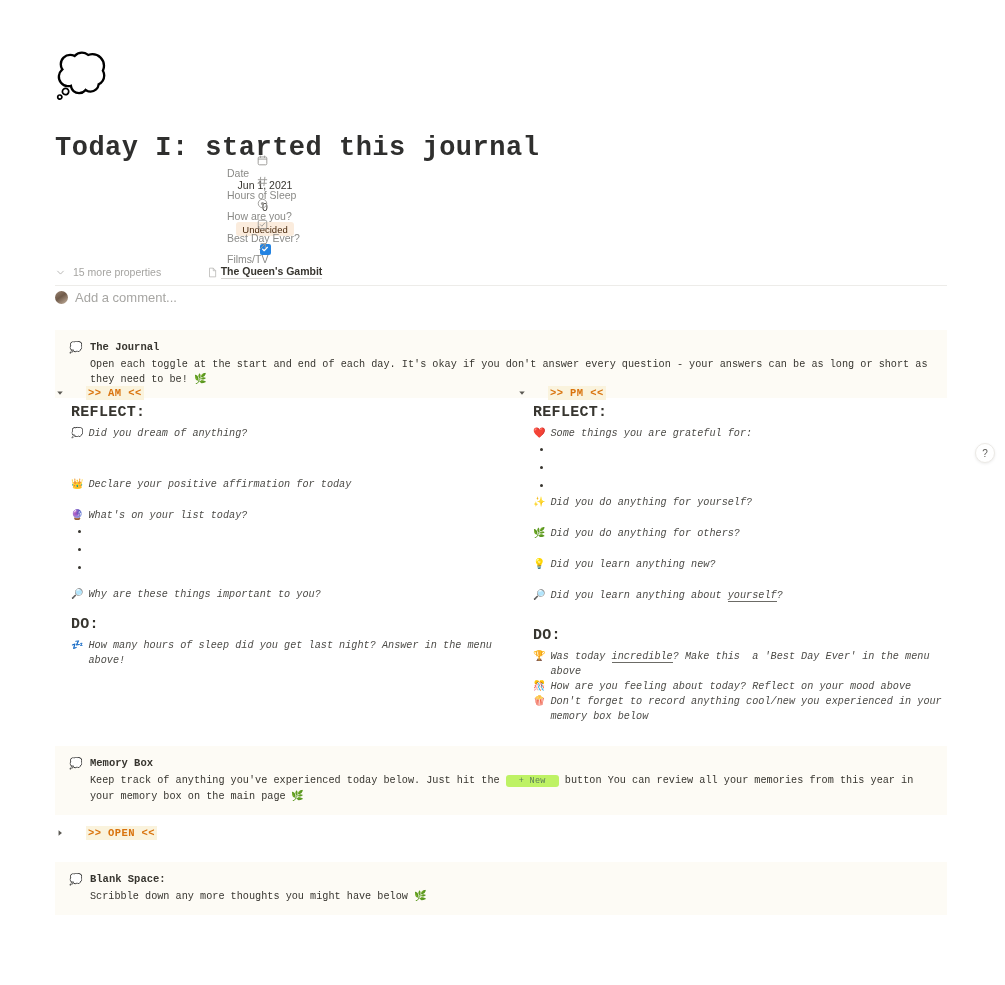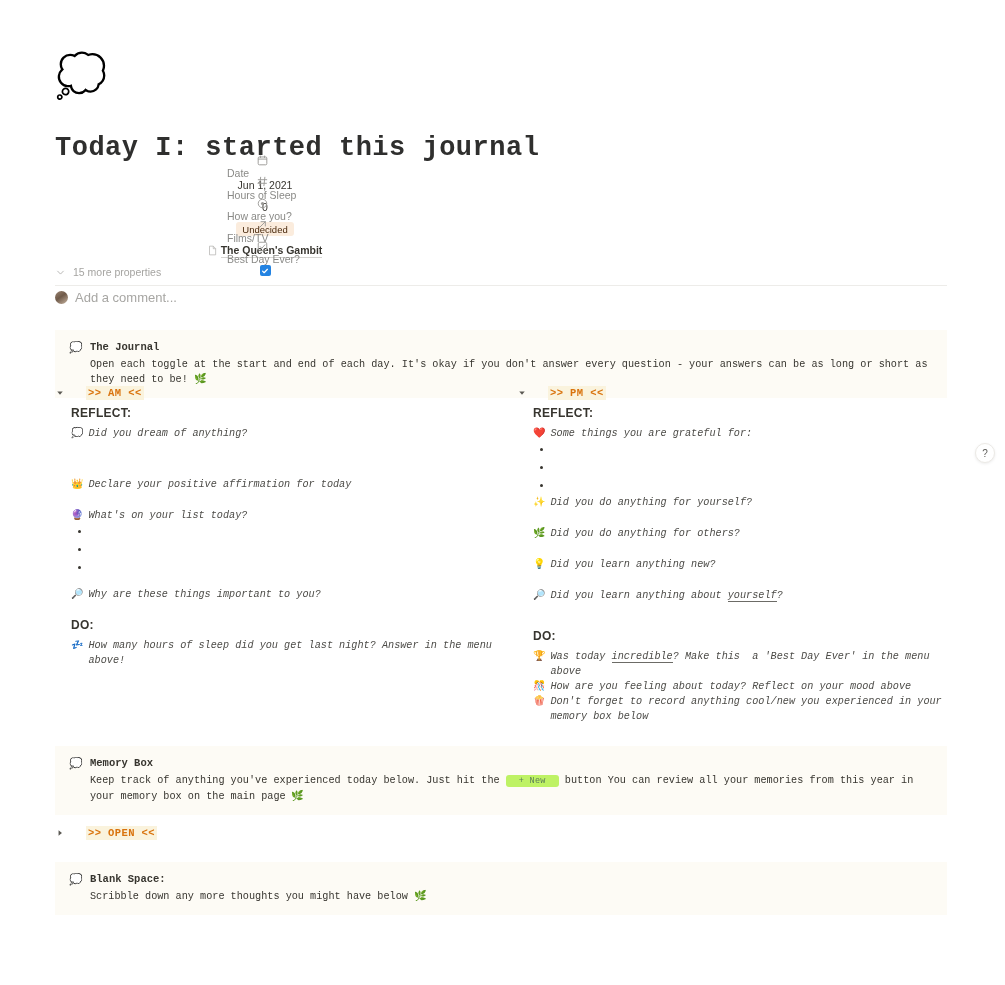--- a/index.html
+++ b/index.html
@@ -111,22 +111,22 @@
     justify-content: center; flex: none; color: #5a5852; cursor: pointer;
   }
   .toggle-label {
     font-family: "Liberation Mono", "DejaVu Sans Mono", monospace;
     font-size: 10.5px; font-weight: bold; color: #d9730d;
     background: #faf3dd; padding: 0 2px; line-height: 14px;
     letter-spacing: .4px;
   }
   .col-body { padding-left: 16px; }
   .sec-head {
-    font-family: Liberation Sans, sans-serif;
-    font-size: 12px; font-weight: bold; color: #37352f;
+    font-family: Liberation Mono, monospace;
+    font-size: 15px; font-weight: bold; color: #37352f;
     line-height: 14px; letter-spacing: .3px;
   }
   .qline {
     font-family: "Liberation Mono", "DejaVu Sans Mono", monospace;
     font-style: italic; font-size: 10.2px; color: #4c4b47;
     line-height: 15px; display: flex; gap: 5px; align-items: flex-start;
   }
   .qline .em { font-style: normal; font-size: 10px; line-height: 15px; flex: none; }
   .qline .tx { flex: 1; }
   .qline u { text-decoration: none; border-bottom: 1px solid #6c6b66; }
@@ -189,20 +189,37 @@
     <div class="prop-row">
       <span class="prop-icon">
         <svg width="11" height="11" viewBox="0 0 14 14">
             <circle cx="7" cy="7" r="5.4" fill="none" stroke="currentColor" stroke-width="1.2"></circle>
             <circle cx="7" cy="7" r="2" fill="currentColor"></circle>
           </svg>
       </span>
       <span class="prop-label">How are you?</span>
       <span class="prop-value">
         <span class="tag-undecided">Undecided</span>
+      </span>
+    </div>
+
+    <div class="prop-row">
+      <span class="prop-icon">
+        <svg width="11" height="11" viewBox="0 0 14 14">
+            <rect x="1.6" y="1.6" width="10.8" height="10.8" rx="2" fill="none" stroke="currentColor" stroke-width="1.2"></rect>
+            <path d="M4.2 7.2 6.2 9.2 10 4.9" fill="none" stroke="currentColor" stroke-width="1.2" stroke-linecap="round" stroke-linejoin="round"></path>
+          </svg>
+      </span>
+      <span class="prop-label">Best Day Ever?</span>
+      <span class="prop-value">
+        <span class="checkbox-on">
+          <svg width="8" height="8" viewBox="0 0 12 12">
+              <path d="M2.4 6.2 4.7 8.6 9.6 3.4" fill="none" stroke="#ffffff" stroke-width="1.8" stroke-linecap="round" stroke-linejoin="round"></path>
+            </svg>
+        </span>
       </span>
     </div>
 
     <div class="prop-row">
       <span class="prop-icon">
         <svg width="11" height="11" viewBox="0 0 14 14">
             <path d="M3.4 10.6 10.6 3.4M5.1 3.4h5.5v5.5" fill="none" stroke="currentColor" stroke-width="1.2" stroke-linecap="round" stroke-linejoin="round"></path>
           </svg>
       </span>
       <span class="prop-label">Films/TV</span>
@@ -212,37 +229,20 @@
             <svg width="9" height="11" viewBox="0 0 12 14">
                 <path d="M2 1.2h5l3.2 3.2v8.4H2z" fill="#ffffff" stroke="#b5b4b1" stroke-width="1"></path>
                 <path d="M7 1.2v3.4h3.2" fill="none" stroke="#b5b4b1" stroke-width="1"></path>
               </svg>
           </span>
           <span class="relation-text">The Queen's Gambit</span>
         </span>
       </span>
     </div>
 
-    <div class="prop-row">
-      <span class="prop-icon">
-        <svg width="11" height="11" viewBox="0 0 14 14">
-            <rect x="1.6" y="1.6" width="10.8" height="10.8" rx="2" fill="none" stroke="currentColor" stroke-width="1.2"></rect>
-            <path d="M4.2 7.2 6.2 9.2 10 4.9" fill="none" stroke="currentColor" stroke-width="1.2" stroke-linecap="round" stroke-linejoin="round"></path>
-          </svg>
-      </span>
-      <span class="prop-label">Best Day Ever?</span>
-      <span class="prop-value">
-        <span class="checkbox-on">
-          <svg width="8" height="8" viewBox="0 0 12 12">
-              <path d="M2.4 6.2 4.7 8.6 9.6 3.4" fill="none" stroke="#ffffff" stroke-width="1.8" stroke-linecap="round" stroke-linejoin="round"></path>
-            </svg>
-        </span>
-      </span>
-    </div>
-
     <div class="more-props">
       <span class="chev">
         <svg width="11" height="11" viewBox="0 0 14 14">
             <path d="M3.4 5.3 7 9l3.6-3.7" fill="none" stroke="currentColor" stroke-width="1.2" stroke-linecap="round" stroke-linejoin="round"></path>
           </svg>
       </span>
       <span>15 more properties</span>
     </div>
   </div>
 

